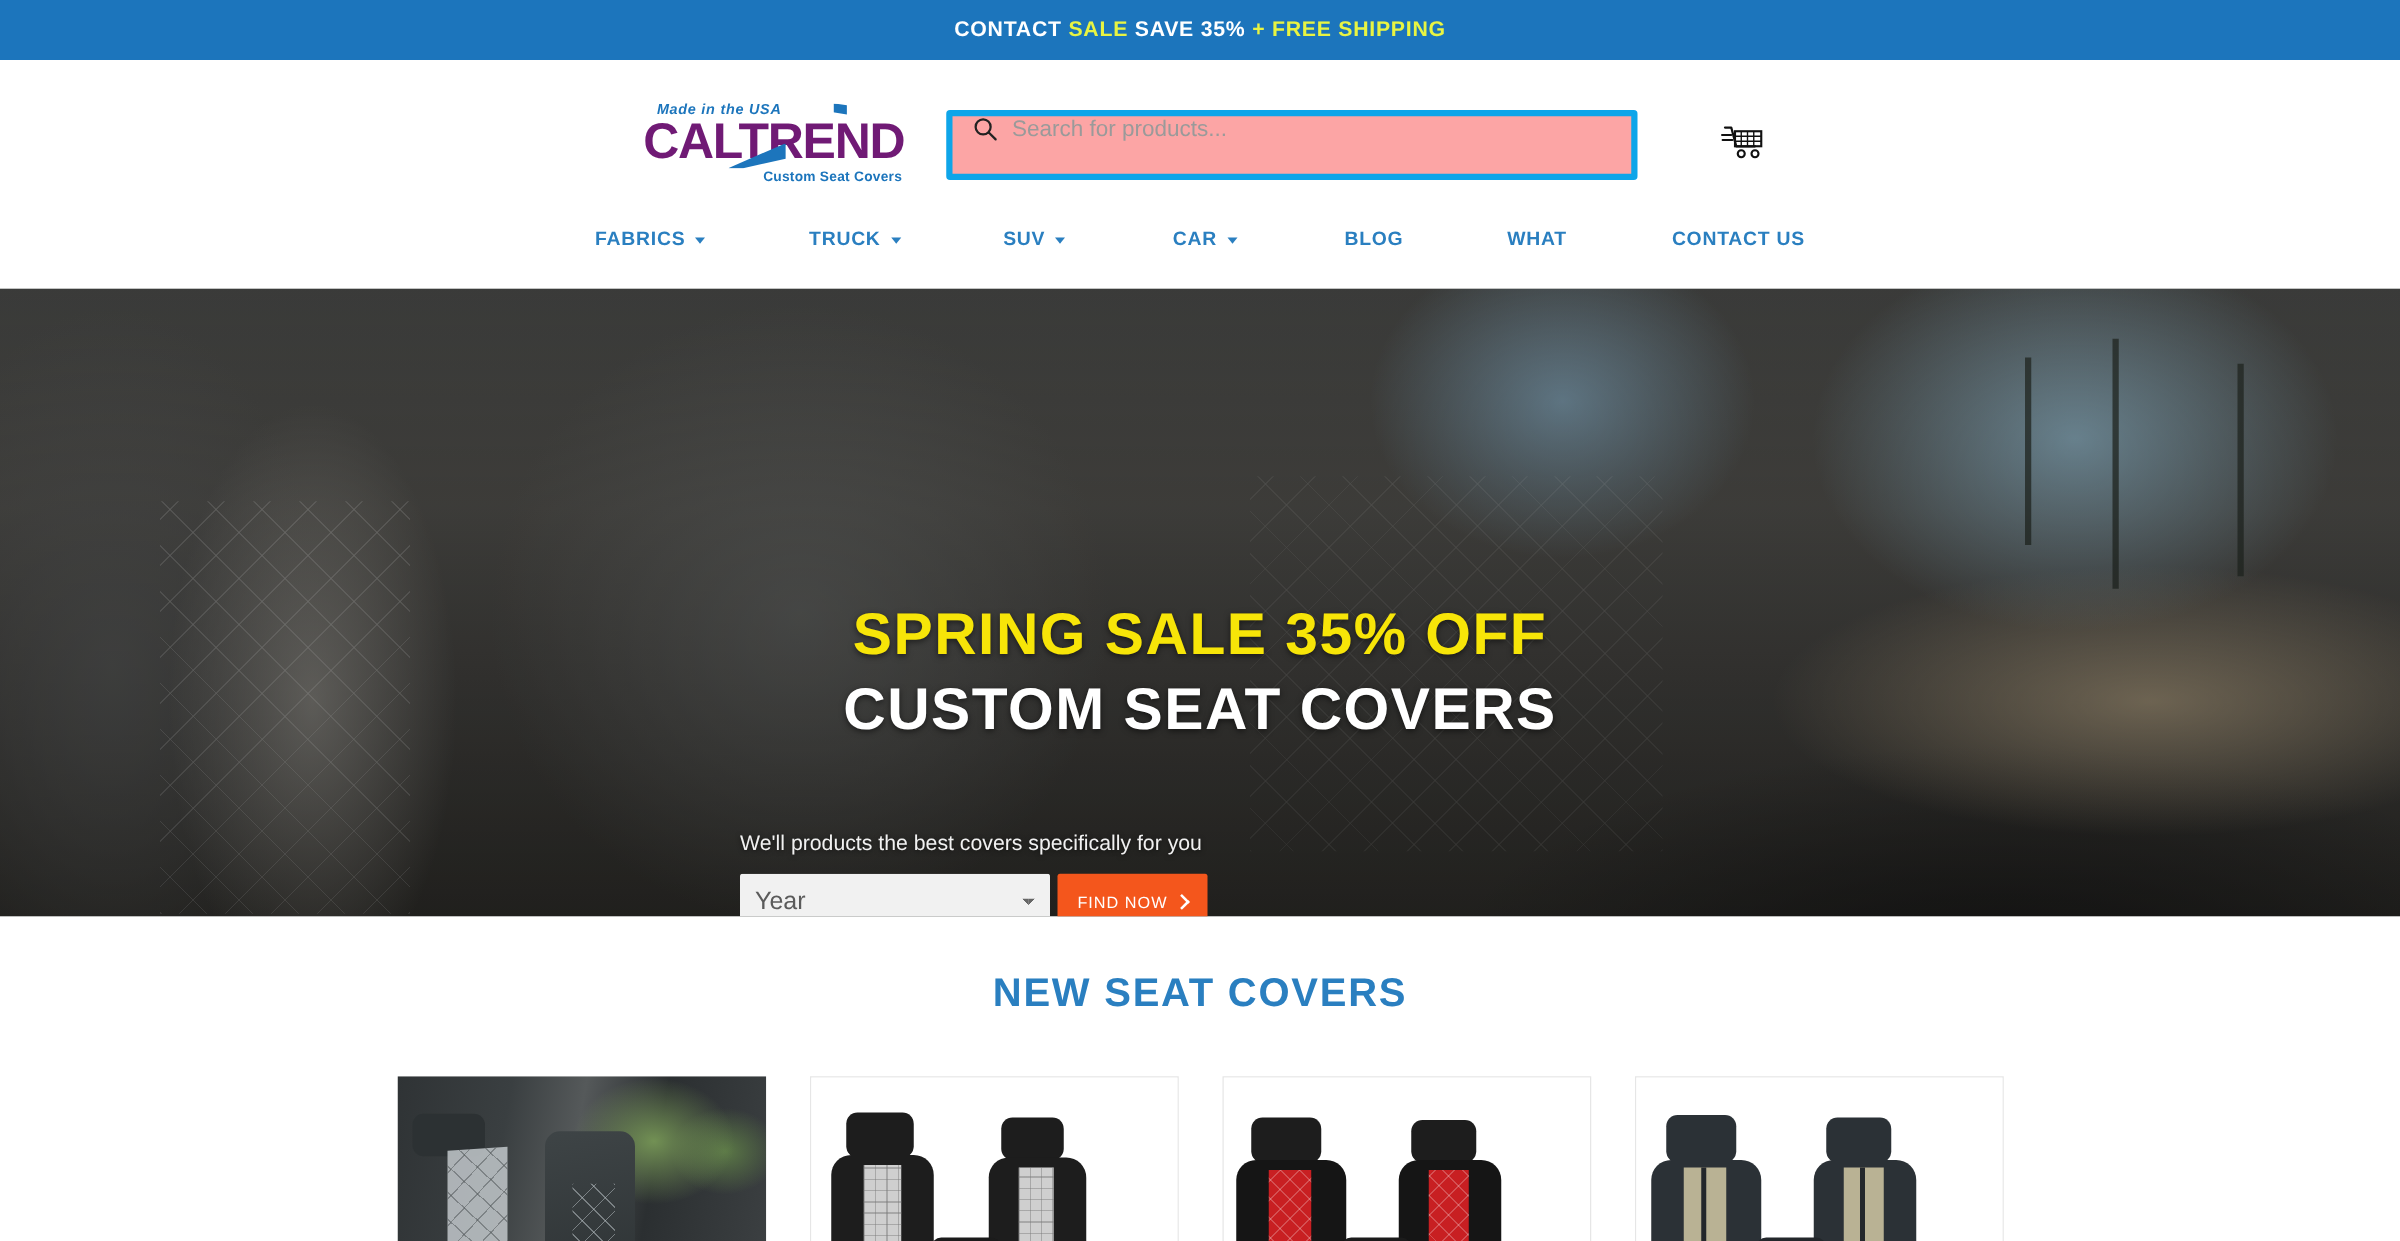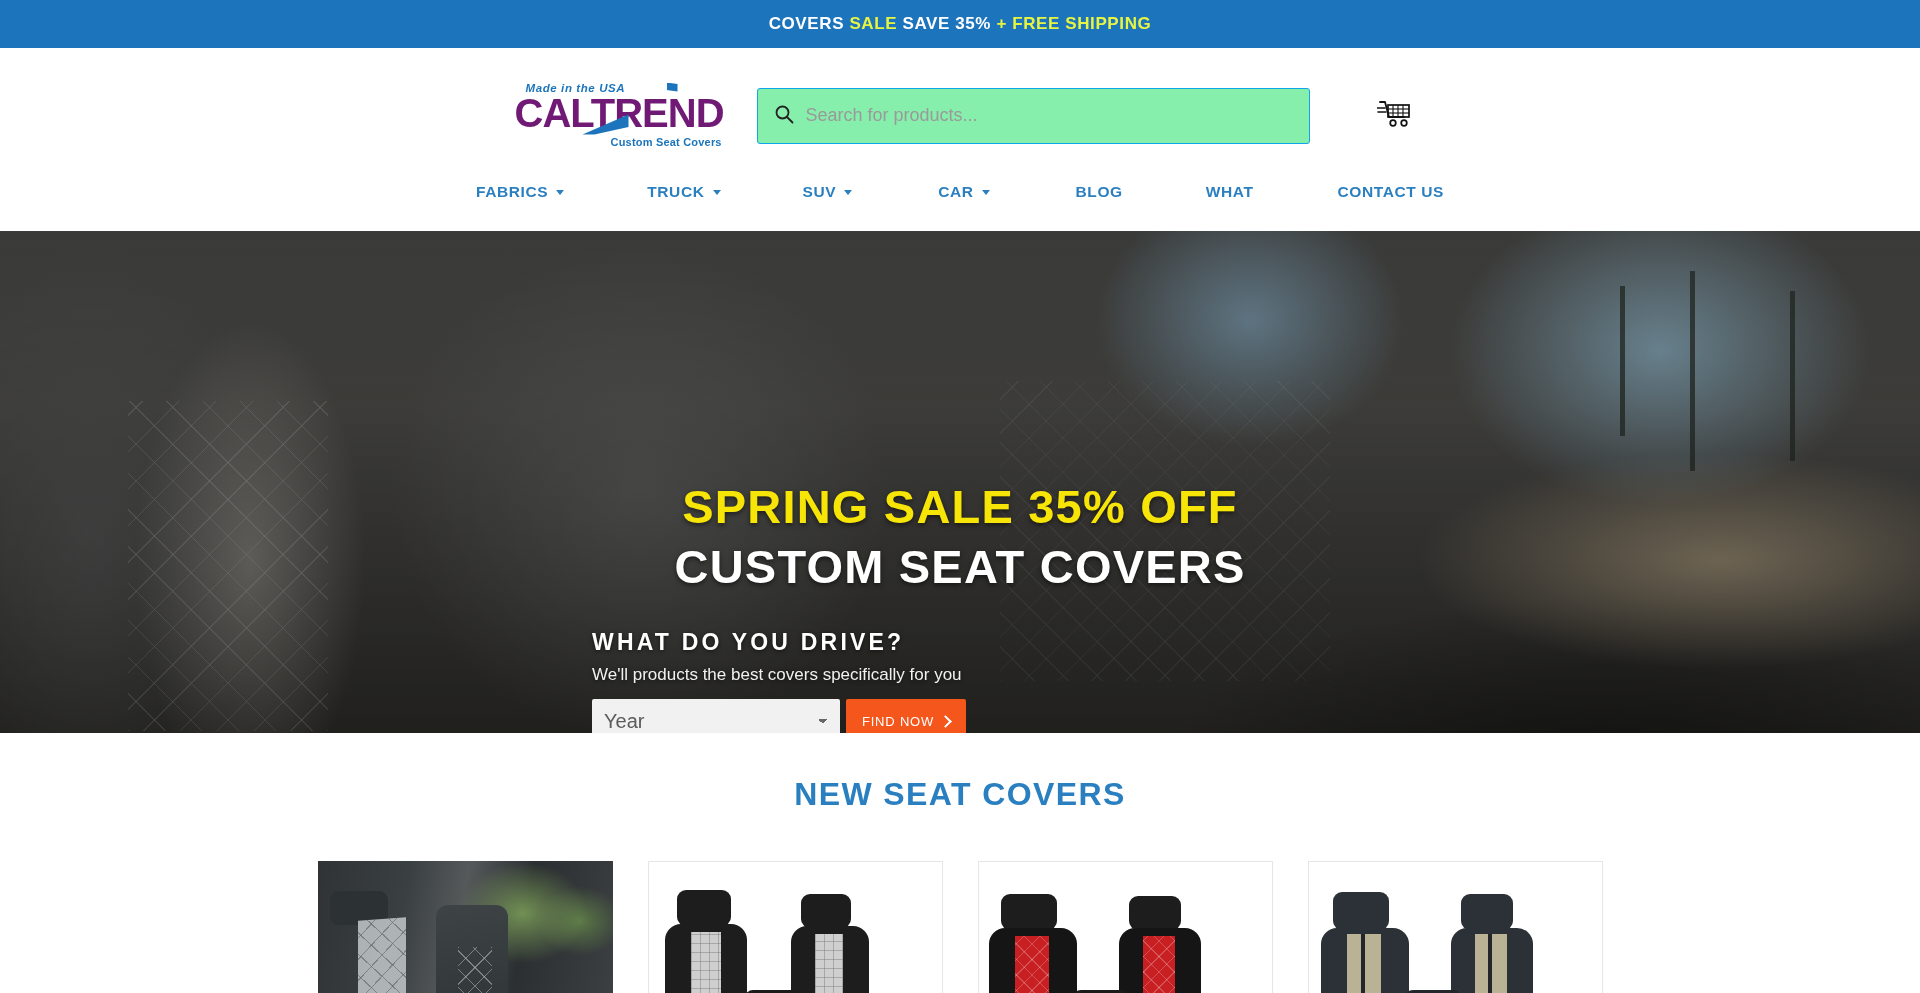--- a/index.html
+++ b/index.html
@@ -97,26 +97,26 @@
     left: 112px;
     font-size: 11px;
     font-weight: bold;
     color: #1c75bc;
     letter-spacing: 0.2px;
   }
 
   .search-wrap {
     width: 553px;
     height: 56px;
-    border: 1px solid #0ea5e9;
+    border: 5px solid #0ea5e9;
     border-radius: 3px;
     display: flex;
-    align-items: center;
+    align-items: flex-start;
     padding: 0 16px;
-    background: #86efac;
+    background: #fca5a5;
     flex: 0 0 auto;
   }
   .search-icon { flex: 0 0 auto; margin-right: 12px; display: block; }
   .search-input {
     border: none;
     outline: none;
     font-size: 18px;
     color: #555;
     width: 100%;
     font-family: "Liberation Sans", sans-serif;
@@ -428,21 +428,21 @@
     width: 64%;
     height: 8px;
     background: #0d0d0d;
     border-radius: 4px;
   }
 </style>
 </head>
 <body>
 
 <div class="promo-bar">
-  <div class="promo-text"><span>COVERS </span><span class="promo-sale">SALE</span><span> SAVE 35% </span><span class="promo-ship">+ FREE SHIPPING</span></div>
+  <div class="promo-text"><span>CONTACT </span><span class="promo-sale">SALE</span><span> SAVE 35% </span><span class="promo-ship">+ FREE SHIPPING</span></div>
 </div>
 
 <div class="header">
   <div class="header-inner">
 
     <div class="logo-block">
       <span class="logo-made">Made in the USA</span>
       <span class="logo-flag"></span>
       <span class="logo-main">CALTREND</span>
       <span class="logo-swoosh"></span>
@@ -514,21 +514,20 @@
   <div class="hero-diamond-center"></div>
   <div class="palm" style="left:1690px; top:40px; height:200px;"></div>
   <div class="palm" style="left:1790px; top:60px; height:170px;"></div>
   <div class="palm" style="left:1620px; top:55px; height:150px;"></div>
   <div class="hero-scrim"></div>
 
   <div class="hero-content">
     <div class="hero-h1">SPRING SALE 35% OFF</div>
     <div class="hero-h2">CUSTOM SEAT COVERS</div>
 
-    <div class="drive-label">WHAT DO YOU DRIVE?</div>
     <div class="drive-sub">We'll products the best covers specifically for you</div>
 
     <div class="finder">
       <select class="sel sel-year">
         <option>Year</option>
       </select>
       <button class="find-btn">
         <span>FIND NOW</span>
         <span class="find-chevron"></span>
       </button>

